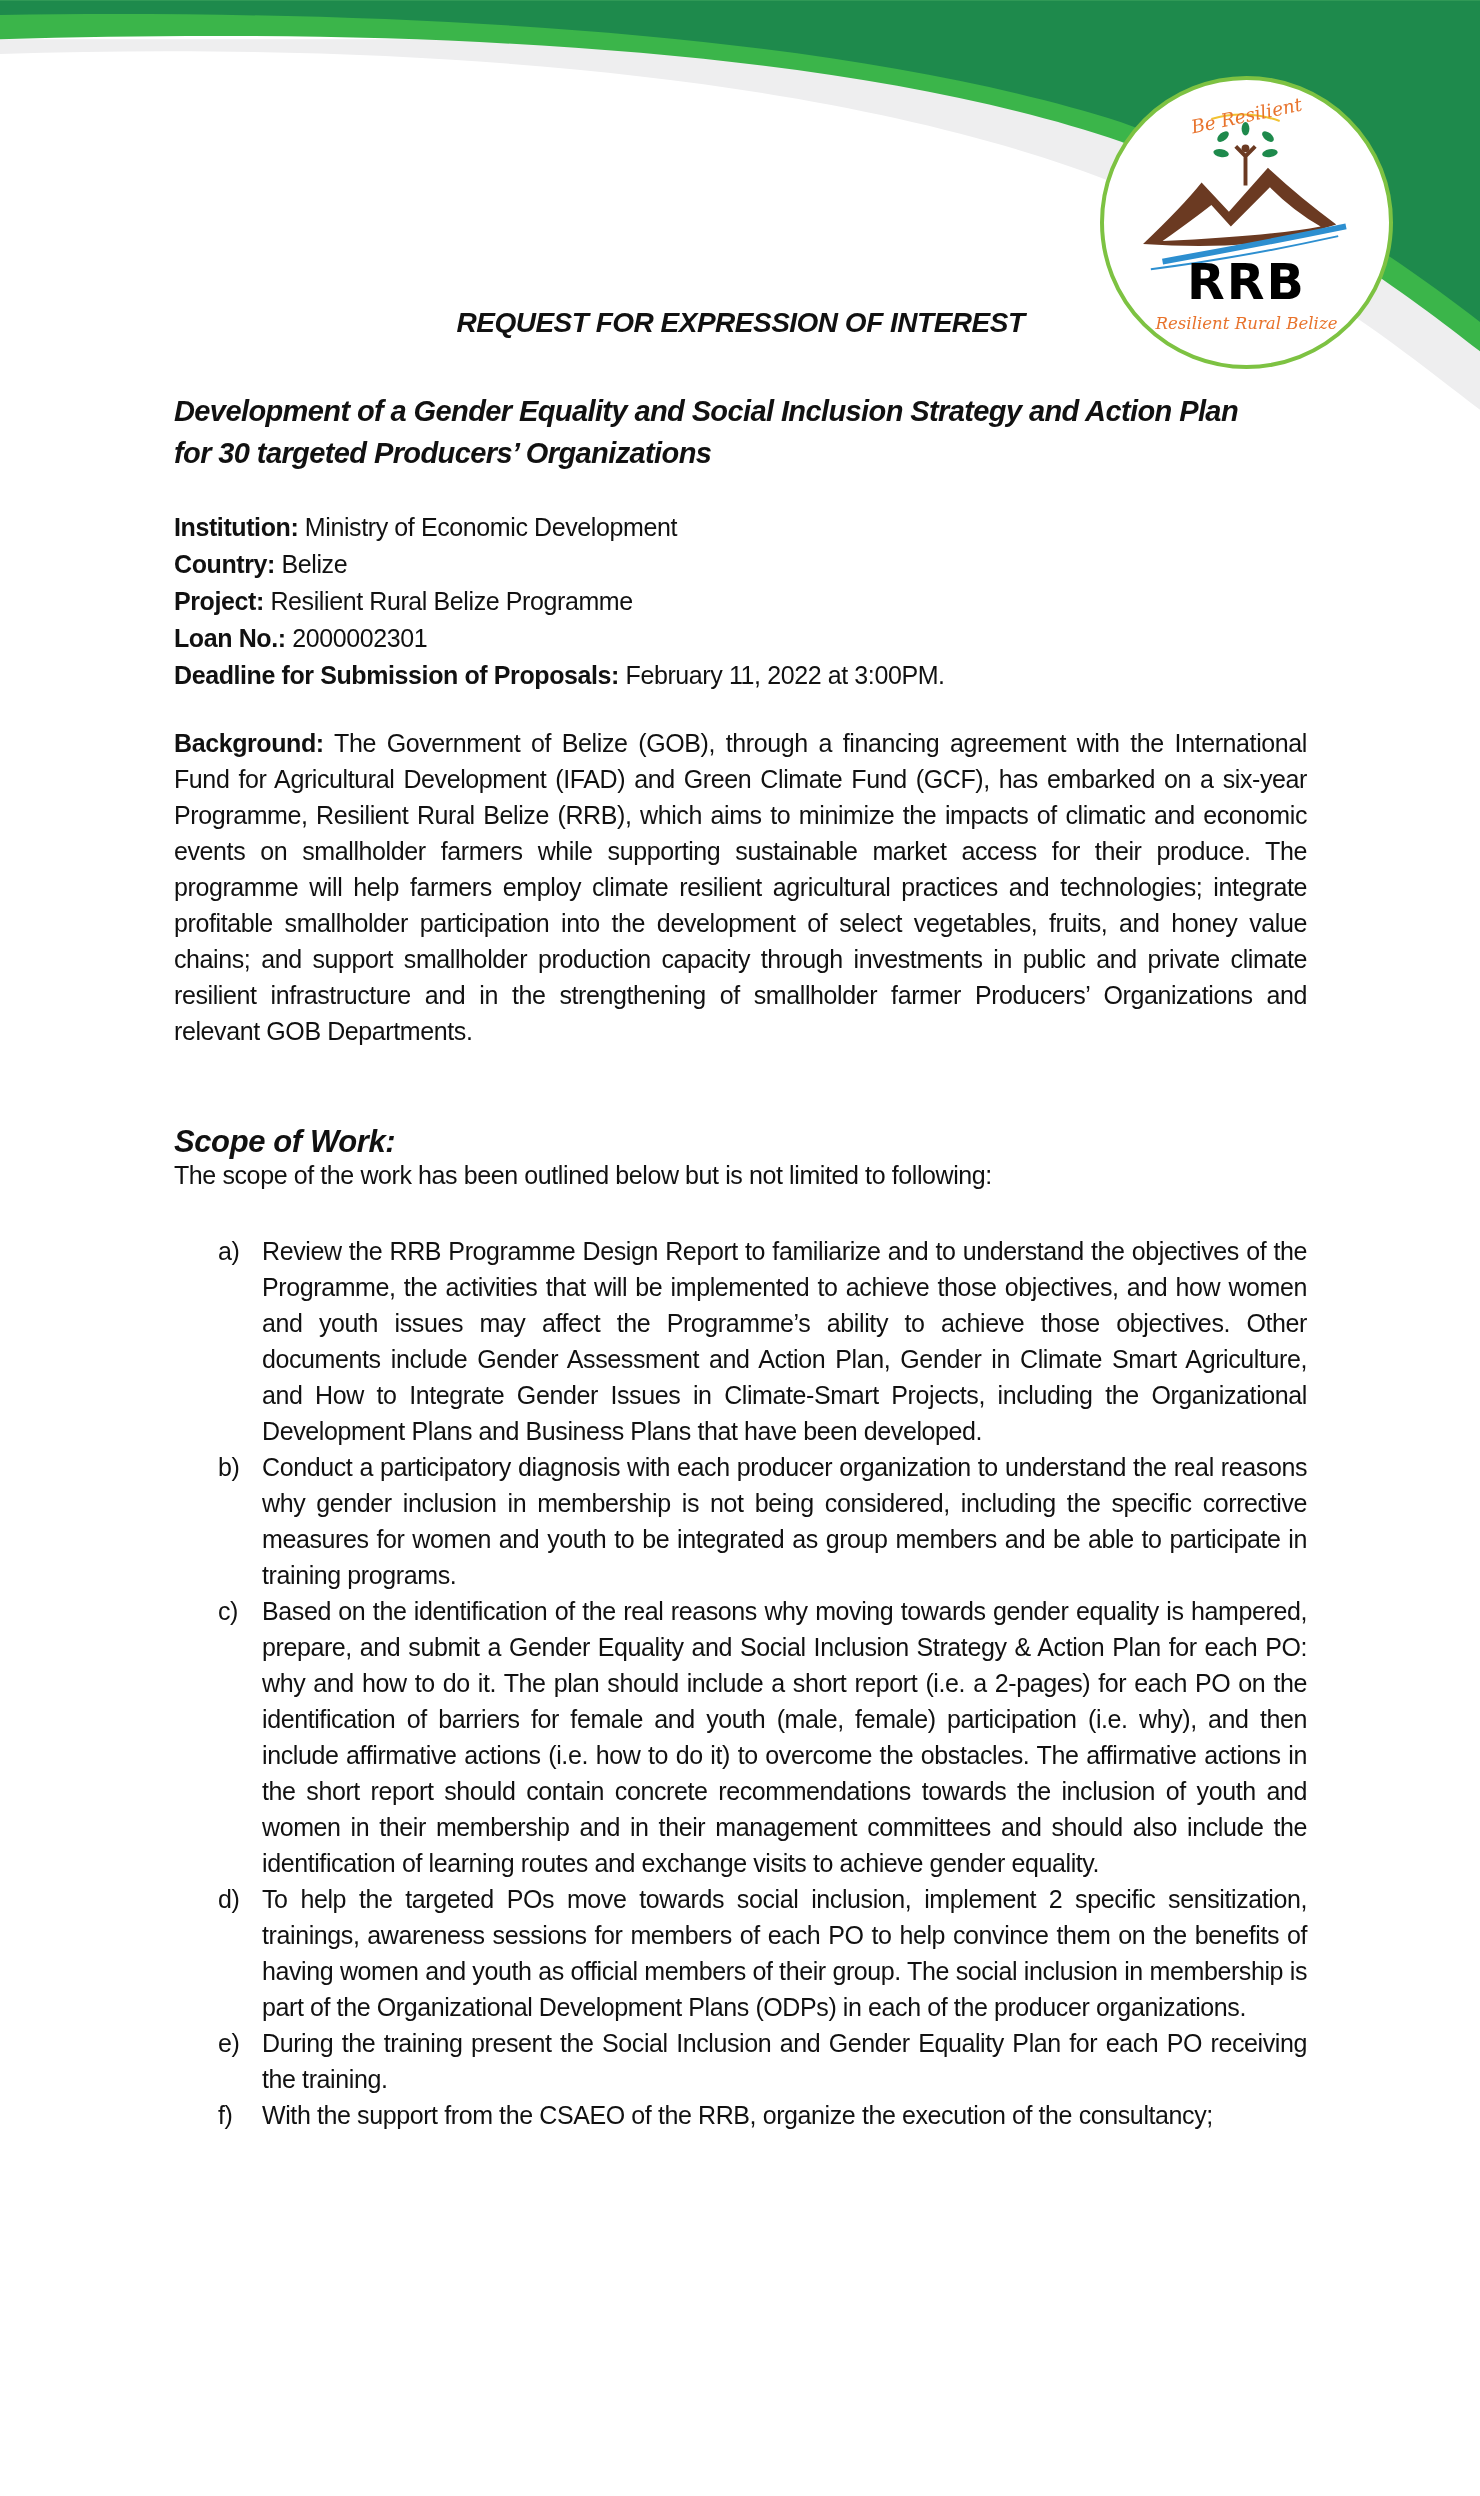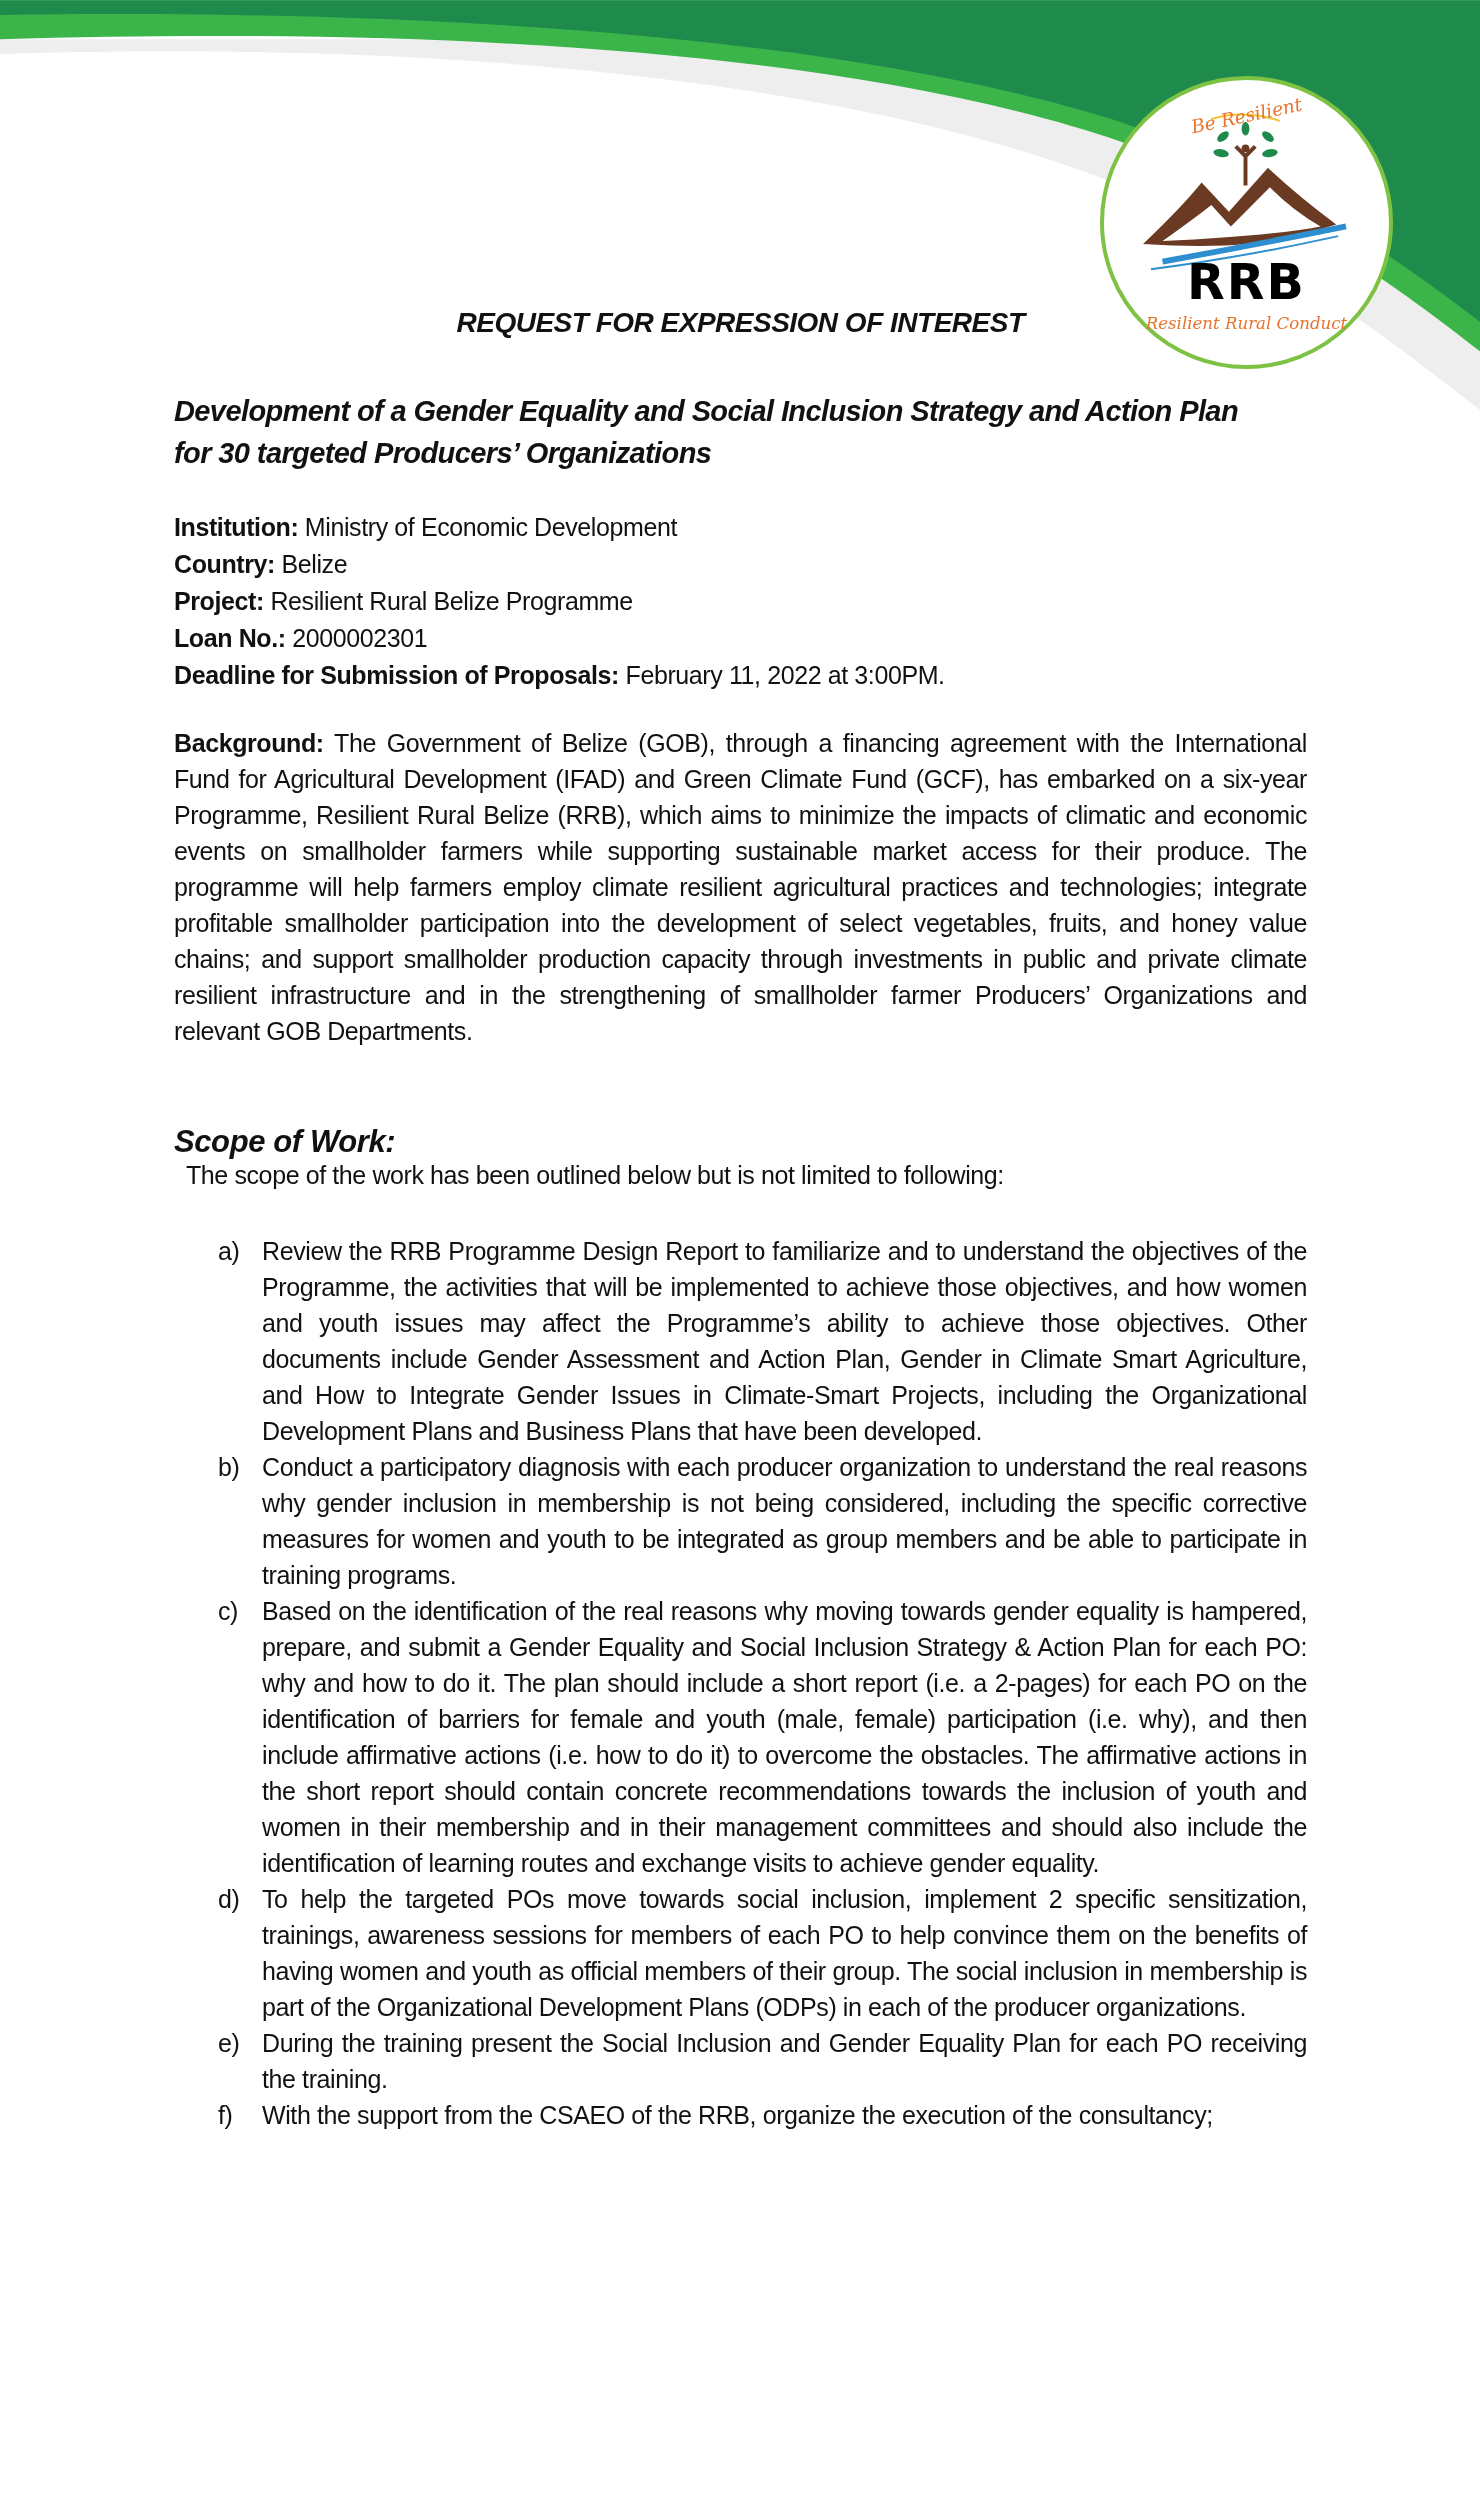--- a/index.html
+++ b/index.html
@@ -32,21 +32,21 @@
   .meta { position: absolute; top: 509px; left: 0; width: 1133px; font-size: 25px;
           line-height: 37px; letter-spacing: -0.4px; }
   .meta .row { white-space: nowrap; }
   .meta b { font-weight: bold; }
 
   .para { position: absolute; left: 0; width: 1133px; font-size: 25px; line-height: 36px;
           text-align: justify; letter-spacing: -0.4px; }
   .background { top: 725px; }
   .scope-h { position: absolute; top: 1124px; left: 0; font-weight: bold; font-style: italic;
              font-size: 31px; letter-spacing: -0.4px; }
-  .scope-intro { position: absolute; top: 1161px; left: 12px; font-size: 25px; letter-spacing: -0.4px; }
+  .scope-intro { position: absolute; top: 1161px; left: 0; font-size: 25px; letter-spacing: -0.4px; }
 
   .list { position: absolute; top: 1233px; left: 0; width: 1133px; margin: 0; padding: 0; list-style: none; }
   .list li { position: relative; padding-left: 88px; font-size: 25px; line-height: 36px;
              text-align: justify; letter-spacing: -0.4px; }
   .list .marker { position: absolute; left: 44px; top: 0; }
 </style>
 </head>
 <body>
 
 <svg class="header-bg" width="1480" height="410" viewBox="0 0 1518 420">
@@ -65,21 +65,21 @@
     <ellipse cx="170" cy="75" rx="8" ry="4" fill="#1e8a4c" transform="rotate(-10 170 75)"></ellipse>
     <circle cx="145" cy="70" r="4" fill="#6b3a22"></circle>
     <path d="M135,68 L145,78 L155,68 M145,78 L145,108" stroke="#6b3a22" stroke-width="4" fill="none"></path>
     <path d="M40,168 Q80,130 100,105 L128,135 L168,90 Q200,120 238,148 Q195,162 150,168 Q100,172 40,168 Z" fill="#6b3a22"></path>
     <path d="M60,165 Q95,140 110,128 L130,150 L170,110 Q195,135 222,150 Q170,160 60,165 Z" fill="#ffffff"></path>
     <path d="M60,186 Q150,170 248,150" stroke="#2d8fd0" stroke-width="6" fill="none"></path>
     <path d="M48,194 Q140,182 240,160" stroke="#2d8fd0" stroke-width="2" fill="none"></path>
   </svg>
   <div class="logo-be">Be Resilient</div>
   <div class="logo-rrb">RRB</div>
-  <div class="logo-tag">Resilient Rural Conduct</div>
+  <div class="logo-tag">Resilient Rural Belize</div>
 </div>
 
 <div class="doc">
   <div class="title">REQUEST FOR EXPRESSION OF INTEREST</div>
   <div class="subtitle">
     <div>Development of a Gender Equality and Social Inclusion Strategy and Action Plan</div>
     <div>for 30 targeted Producers’ Organizations</div>
   </div>
 
   <div class="meta">

